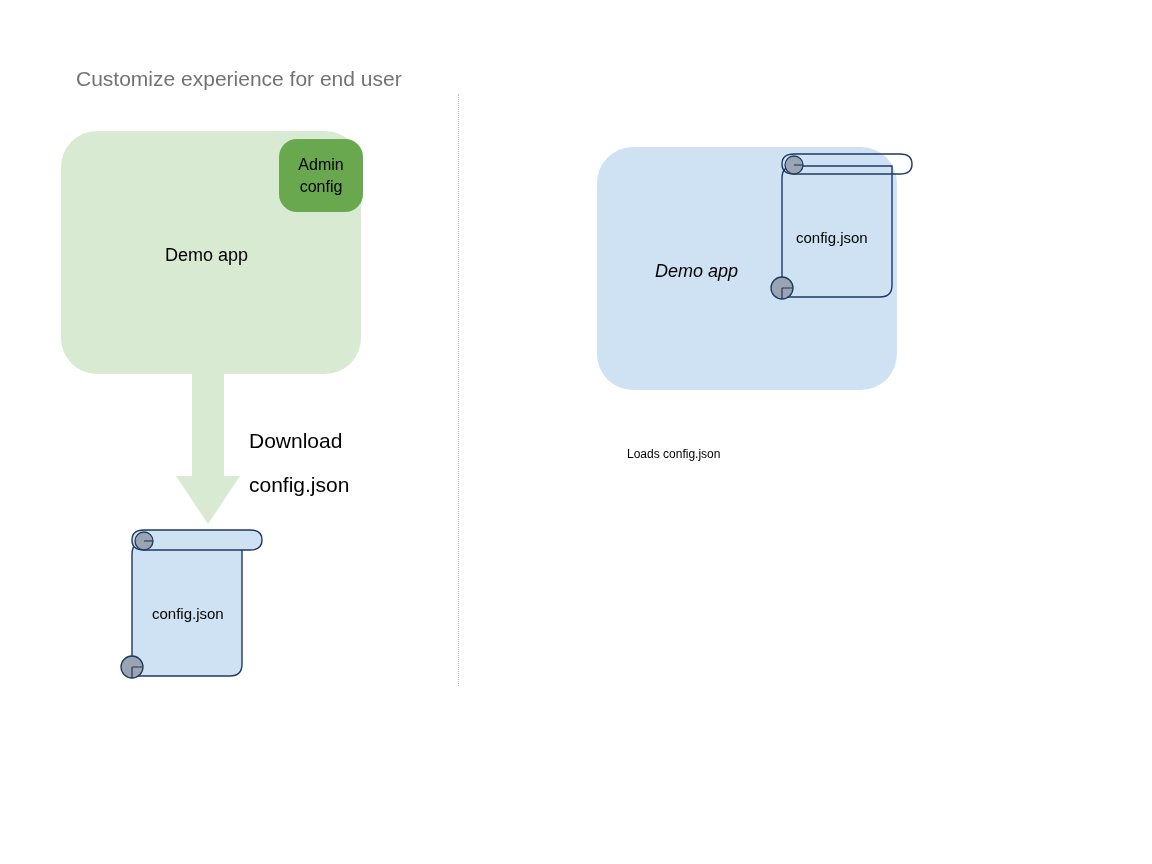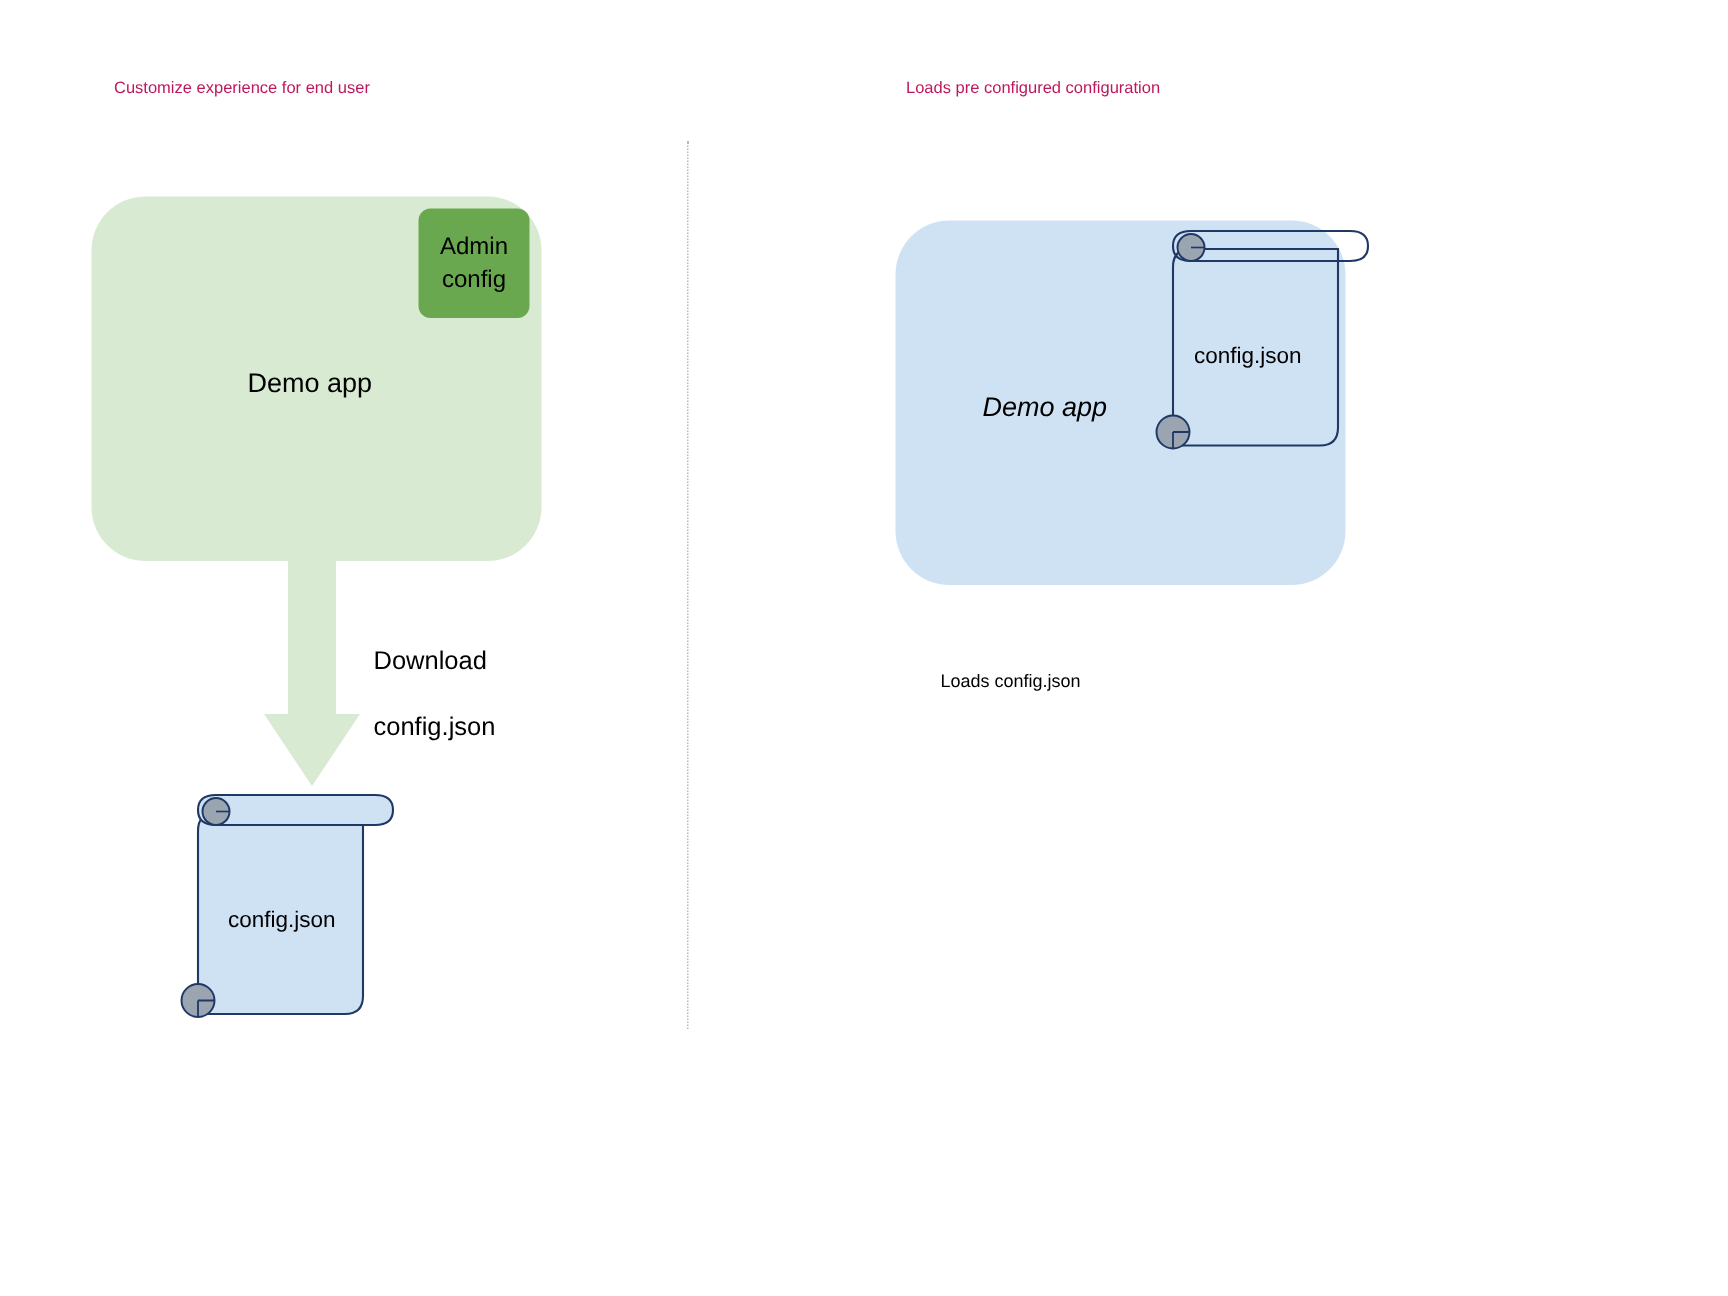--- a/index.html
+++ b/index.html
@@ -17,24 +17,25 @@
   }
 
   .canvas {
     position: absolute;
     inset: 0;
   }
 
   
   .title {
     position: absolute;
-    font-size: 11px;
-    line-height: 22px;
-    color: #be185d;
-    white-space: nowrap;
+    font-size: 21px;
+    line-height: 22px;
+    color: #737373;
+    white-space: nowrap;
+    margin-top: 20px;
   }
   #title-left  { left: 76px;  top: 48px; }
   #title-right { left: 604px; top: 48px; }
 
   
   .divider {
     position: absolute;
     left: 458px;
     top: 94px;
     width: 0;
@@ -69,24 +70,24 @@
     color: #000;
   }
   #admin-app-label { left: 165px; top: 243px; }
   #demo-app-label  { left: 655px; top: 259px; font-style: italic; }
 
   
   #admin-panel-chip {
     position: absolute;
     left: 279px;
     top: 139px;
-    width: 74px;
+    width: 84px;
     height: 73px;
     background: #6aa84f;
-    border-radius: 8px;
+    border-radius: 18px;
     display: flex;
     align-items: center;
     justify-content: center;
     text-align: center;
   }
   #admin-panel-chip .chip-text {
     font-size: 16px;
     line-height: 22px;
     color: #000;
   }
@@ -96,21 +97,21 @@
     position: absolute;
     left: 176px;
     top: 368px;
     width: 64px;
     height: 160px;
   }
   .arrow-label {
     position: absolute;
     left: 249px;
     top: 408px;
-    font-size: 17px;
+    font-size: 21px;
     line-height: 22px;
     color: #000;
     white-space: pre-line;
   }
 
   
   .scroll {
     position: absolute;
   }
   #scroll-left  { left: 118px; top: 528px; width: 148px; height: 162px; }
@@ -137,21 +138,20 @@
     white-space: nowrap;
   }
 </style>
 </head>
 <body>
 
 <div class="canvas">
 
   <div class="title" id="title-left">Customize experience for end user</div>
 
-  <div class="title" id="title-right">Loads pre configured configuration</div>
 
   <div class="divider"></div>
 
   <div class="app-box" id="admin-app-box"></div>
 
   <div class="app-label" id="admin-app-label">Demo app</div>
 
   <div id="admin-panel-chip">
     <div class="chip-text">
       <span>Admin</span><br>

